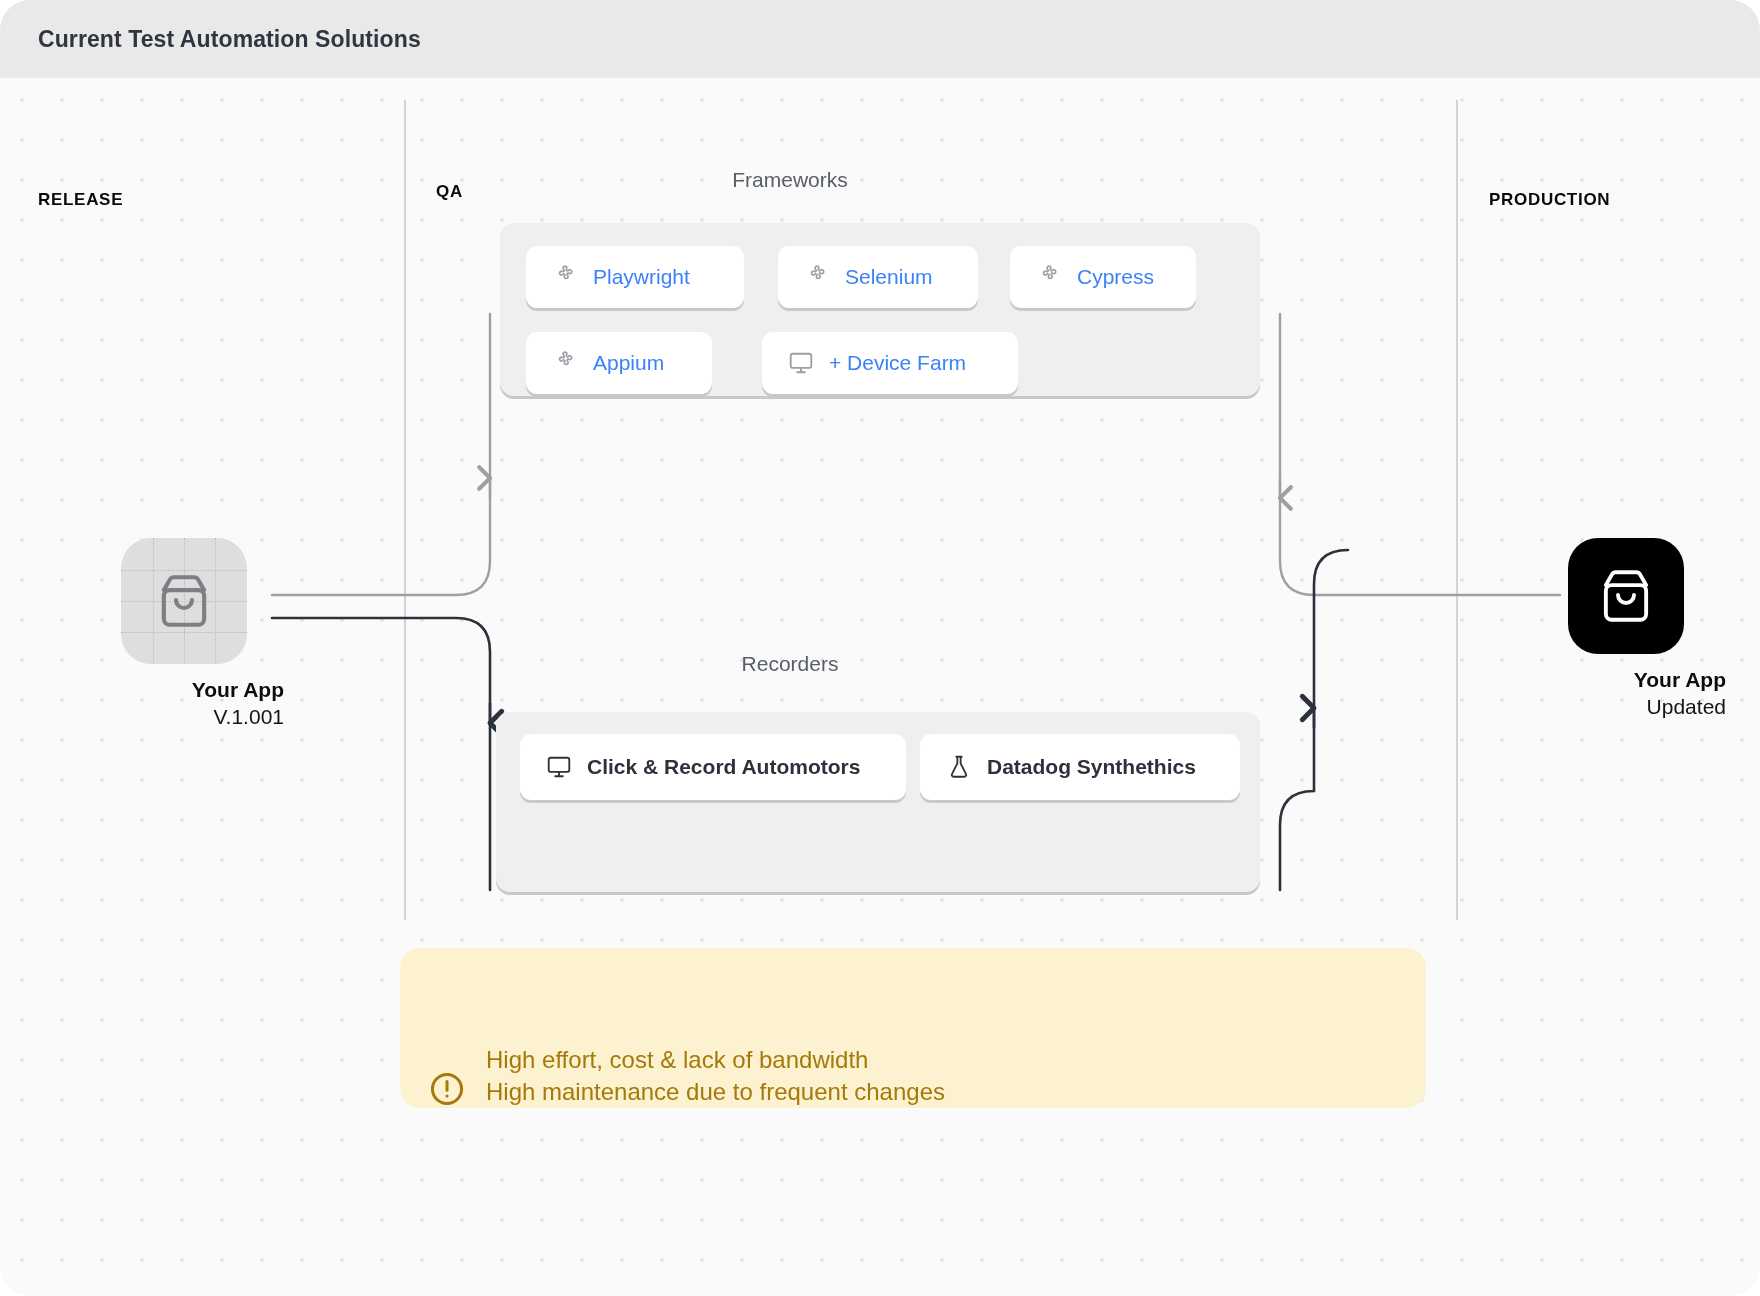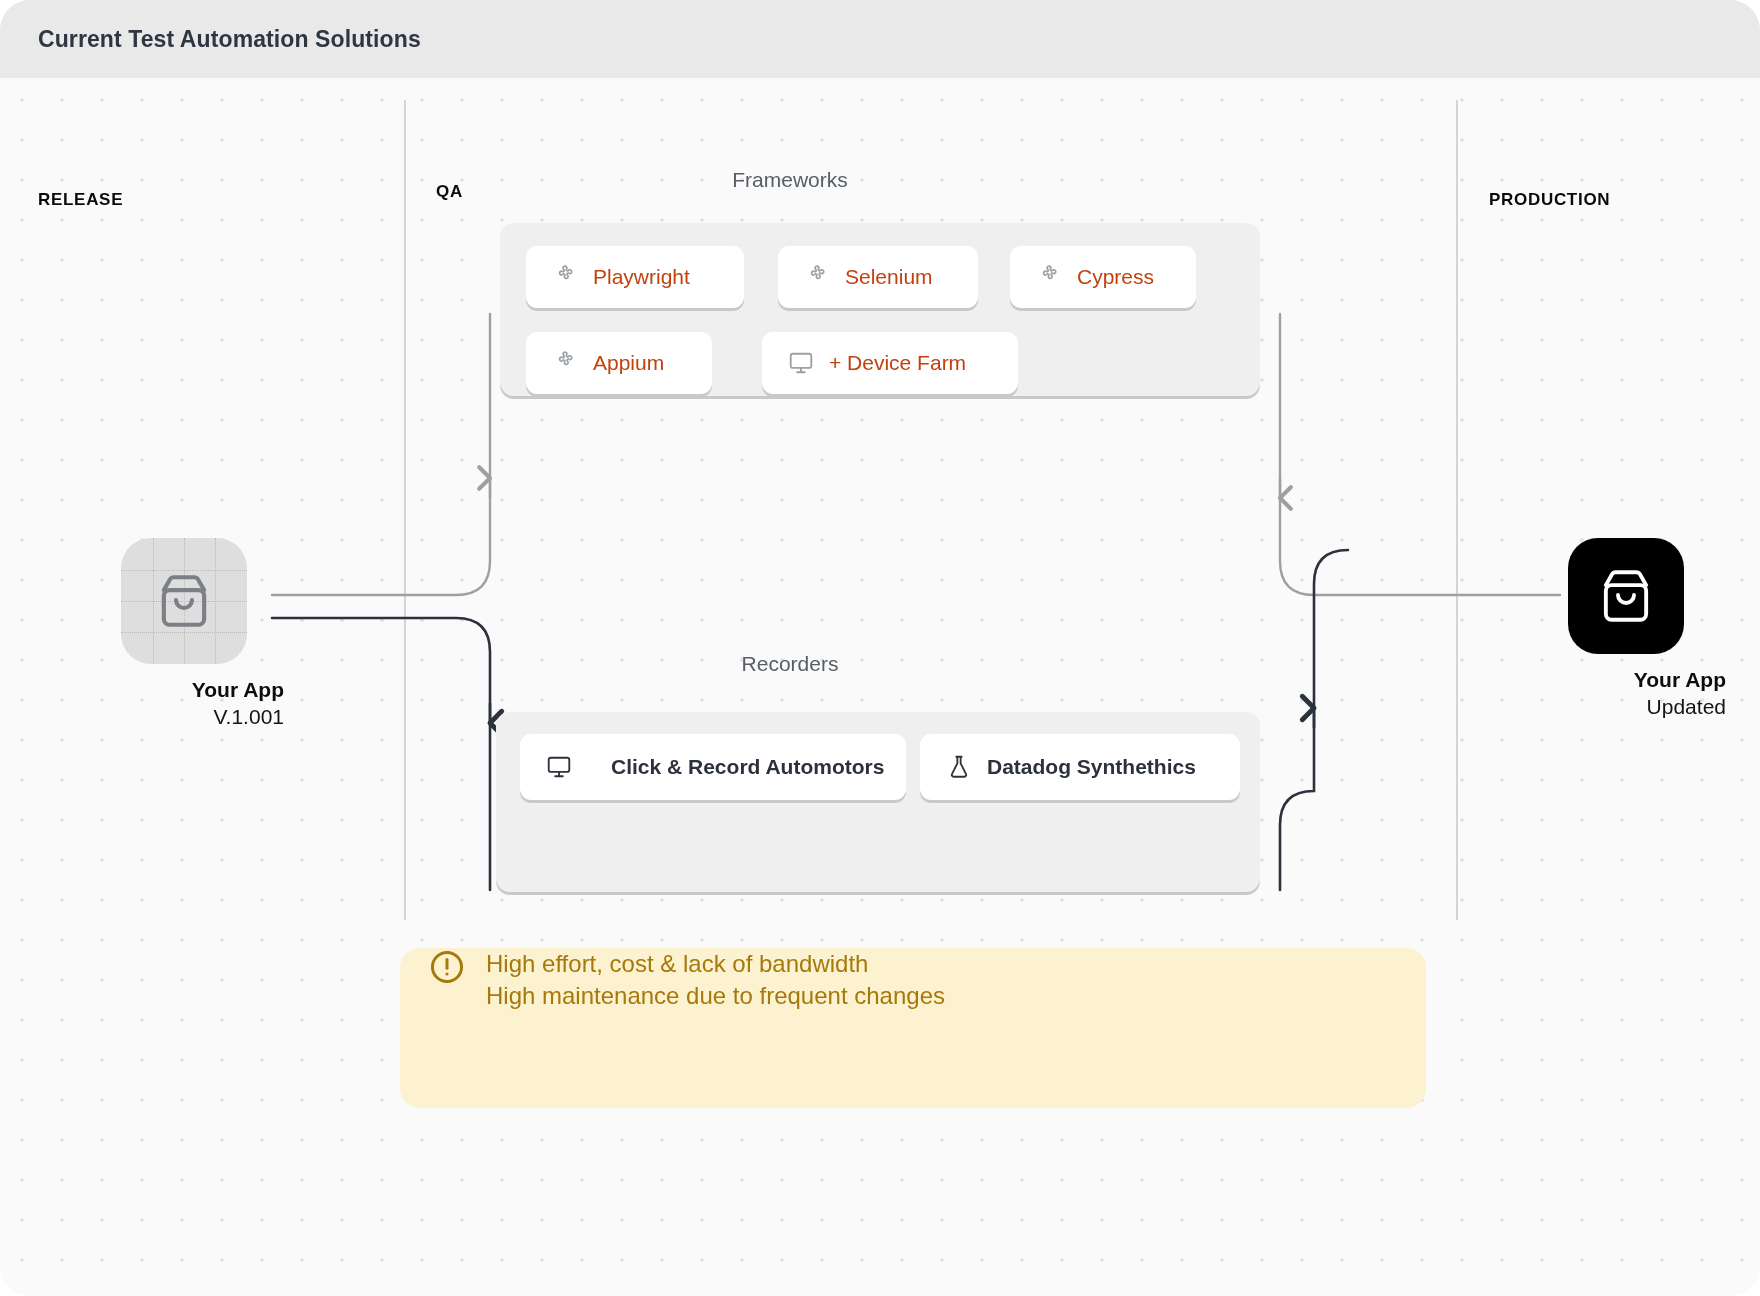--- a/index.html
+++ b/index.html
@@ -76,21 +76,21 @@
   }
   .chip .cicon {
     display: flex; align-items: center; justify-content: center;
     width: 30px; height: 30px; flex: 0 0 30px;
     margin-left: 24px;
   }
   .chip .clabel {
     margin-left: 13px; margin-right: 24px;
     font-size: 21px; white-space: nowrap;
   }
-  .chip.muted .clabel { color: #c2410c; }
+  .chip.muted .clabel { color: #3b82f6; }
   .chip.muted .cicon svg { stroke: #9aa0a6; }
   .chip.dark .clabel { color: #2c323c; font-weight: bold; }
   .chip.dark .cicon svg { stroke: #2c323c; }
 
   
   .appnode { position: absolute; text-align: right; }
   .appicon {
     position: relative;
     width: 116px; height: 116px;
     border-radius: 30px;
@@ -111,21 +111,21 @@
   .app-name {
     margin-top: 14px; font-size: 21px; font-weight: bold; color: #0d0d0d;
   }
   .app-sub { margin-top: 3px; font-size: 21px; color: #151515; }
 
   
   .callout {
     position: absolute;
     background: #fcf2cf;
     border-radius: 20px;
-    display: flex; align-items: flex-start;
+    display: flex; align-items: flex-end;
   }
   .callout .wicon { margin-left: 28px; flex: 0 0 auto; display: flex; }
   .callout .wlines { margin-left: 20px; }
   .callout .wline {
     font-size: 24px; color: #a5790b; line-height: 32px; white-space: nowrap;
   }
 
   svg.conn { position: absolute; left: 0; top: 0; overflow: visible; pointer-events: none; }
 </style>
 </head>
@@ -216,21 +216,21 @@
           <path d="M12 16.5v4M8.5 20.5h7"></path>
         </svg>
       </span>
       <span class="clabel">+ Device Farm</span>
     </div>
 
     <div class="group-title" style="left:690px; top:574px; width:200px;">Recorders</div>
 
     <div class="panel" style="left:496px; top:634px; width:764px; height:180px;"></div>
 
-    <div class="chip dark" style="left:520px; top:656px; width:386px; height:66px;gap:24px;">
+    <div class="chip dark" style="left:520px; top:656px; width:386px; height:66px;">
       <span class="cicon">
         <svg width="26" height="26" viewBox="0 0 24 24" fill="none" stroke="#2c323c" stroke-width="1.7" stroke-linecap="round" stroke-linejoin="round">
           <rect x="2.5" y="3.5" width="19" height="13" rx="2"></rect>
           <path d="M12 16.5v4M8.5 20.5h7"></path>
         </svg>
       </span>
       <span class="clabel">Click &amp; Record Automotors</span>
     </div>
 
     <div class="chip dark" style="left:920px; top:656px; width:320px; height:66px;">

